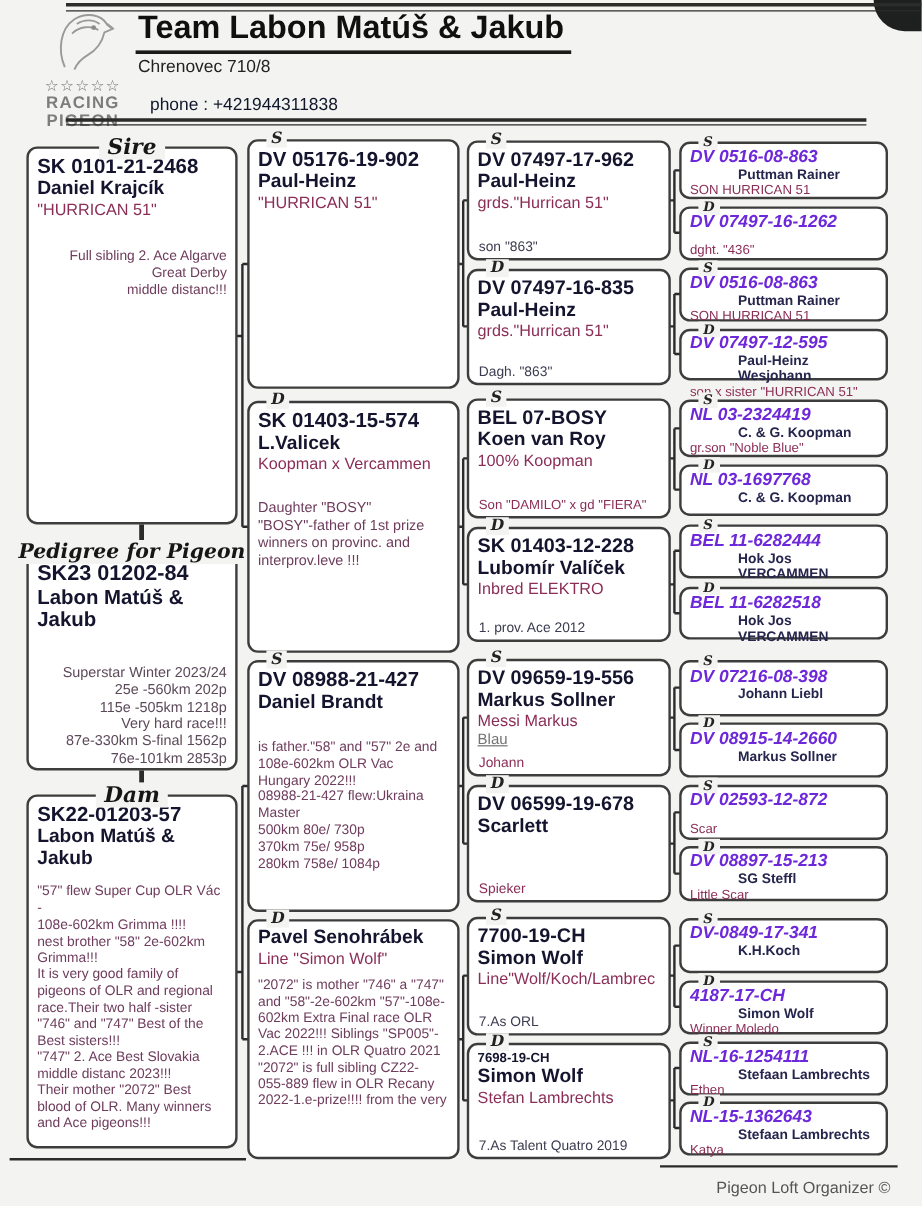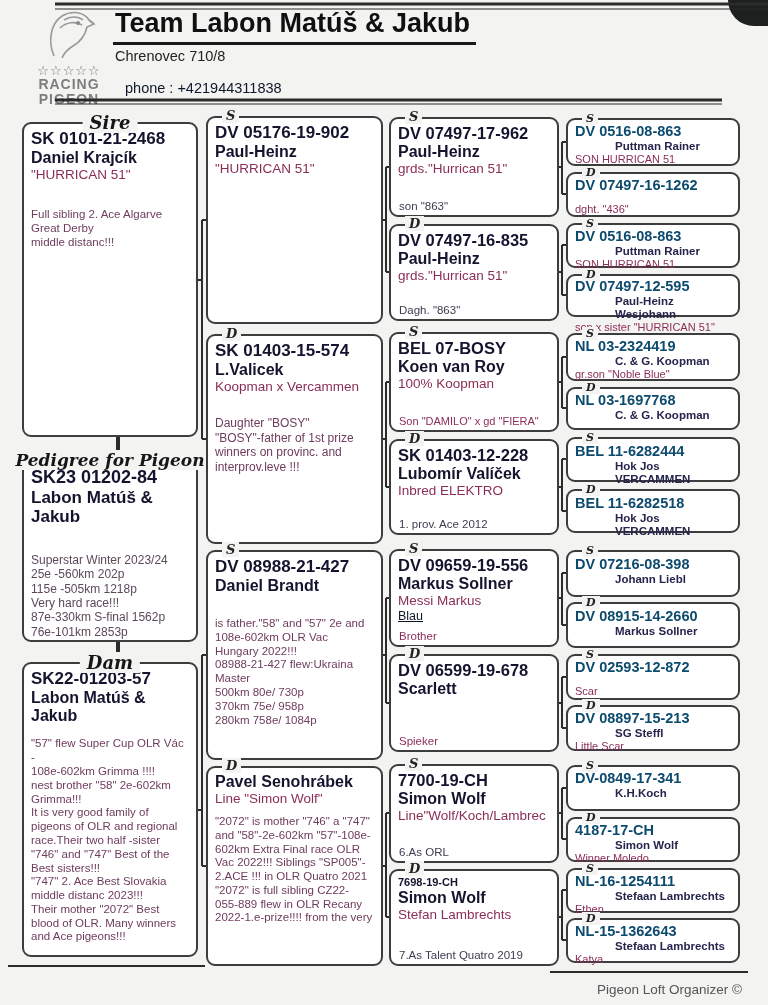--- a/index.html
+++ b/index.html
@@ -21,28 +21,28 @@
   .box{position:absolute;background:#fff;border:2px solid #3d3d3d;border-radius:9px;
        padding:5px 7px 3px;box-sizing:border-box;z-index:2;}
   .cap{position:absolute;top:-12px;left:50%;transform:translateX(-50%);background:#f3f3f1;
        padding:0 7px;font-family:"DejaVu Serif",serif;font-style:italic;font-weight:bold;
        font-size:18px;white-space:nowrap;color:#161616;}
   .sex{position:absolute;top:-10px;left:14px;background:#f3f3f1;padding:0 4px;
        font-family:"DejaVu Serif",serif;font-weight:bold;font-style:italic;font-size:13px;color:#222;}
   .id{font-size:17px;font-weight:bold;color:#14142e;line-height:1.15;}
   .nm{font-size:16px;font-weight:bold;color:#14142e;line-height:1.15;}
   .ln{font-size:13.5px;color:#8b2e56;line-height:1.15;}
-  .blue{font-size:12.5px;color:#0f172a;line-height:1.2;text-decoration:underline;}
+  .blue{font-size:12.5px;color:#737373;line-height:1.2;text-decoration:underline;}
   .note{font-size:11.5px;color:#6e3c5c;white-space:pre-line;line-height:1.2;}
   .foot{position:absolute;left:8px;bottom:3px;font-size:11.5px;}
   .fa{color:#8b2e56;} .fp{color:#3c3c50;}
-  .id4{font-size:14.5px;font-weight:bold;color:#0c4a6e;line-height:1.1;}
+  .id4{font-size:14.5px;font-weight:bold;color:#6d28d9;line-height:1.1;font-style:italic;}
   .nm4{font-size:11.5px;font-weight:bold;color:#25254d;line-height:1.15;margin-left:40px;}
   .ln4{font-size:11px;color:#8b2e56;line-height:1.15;}
-  .mt1{margin-top:22px;} .mt2{margin-top:26px;} .mt3{margin-top:12px;}
+  .mt1{margin-top:22px;} .mt2{margin-top:26px;text-align:right;} .mt3{margin-top:12px;}
   svg.wires{position:absolute;left:0;top:0;z-index:1;}
   .credit{position:absolute;right:26px;bottom:8px;font-size:13.5px;color:#555;}
 </style>
 </head>
 <body>
 
 <svg class="wires" width="768" height="1005" viewBox="0 0 768 1005">
   <g stroke="#2b2b2b" stroke-width="2" fill="none">
 
     <path d="M55,4 H768" stroke-width="3"></path>
@@ -214,36 +214,36 @@
   <div class="ln">Inbred ELEKTRO</div>
   <div class="foot fp">1. prov. Ace 2012</div>
 </div>
 
 <div class="box" style="left:389px;top:549px;width:170px;height:98px">
   <span class="sex">S</span>
   <div class="id" style="font-size:16.5px">DV 09659-19-556</div>
   <div class="nm">Markus Sollner</div>
   <div class="ln">Messi Markus</div>
   <div class="blue">Blau</div>
-  <div class="foot fa">Brother</div>
+  <div class="foot fa">Johann</div>
 </div>
 
 <div class="box" style="left:389px;top:654px;width:170px;height:98px">
   <span class="sex">D</span>
   <div class="id" style="font-size:16.5px">DV 06599-19-678</div>
   <div class="nm">Scarlett</div>
   <div class="foot fa">Spieker</div>
 </div>
 
 <div class="box" style="left:389px;top:764px;width:170px;height:99px">
   <span class="sex">S</span>
   <div class="id" style="font-size:16.5px">7700-19-CH</div>
   <div class="nm">Simon Wolf</div>
   <div class="ln">Line"Wolf/Koch/Lambrec</div>
-  <div class="foot fp">6.As ORL</div>
+  <div class="foot fp">7.As ORL</div>
 </div>
 
 <div class="box" style="left:389px;top:869px;width:170px;height:97px">
   <span class="sex">D</span>
   <div class="id" style="font-size:11px">7698-19-CH</div>
   <div class="nm">Simon Wolf</div>
   <div class="ln">Stefan Lambrechts</div>
   <div class="foot fp">7.As Talent Quatro 2019</div>
 </div>
 

